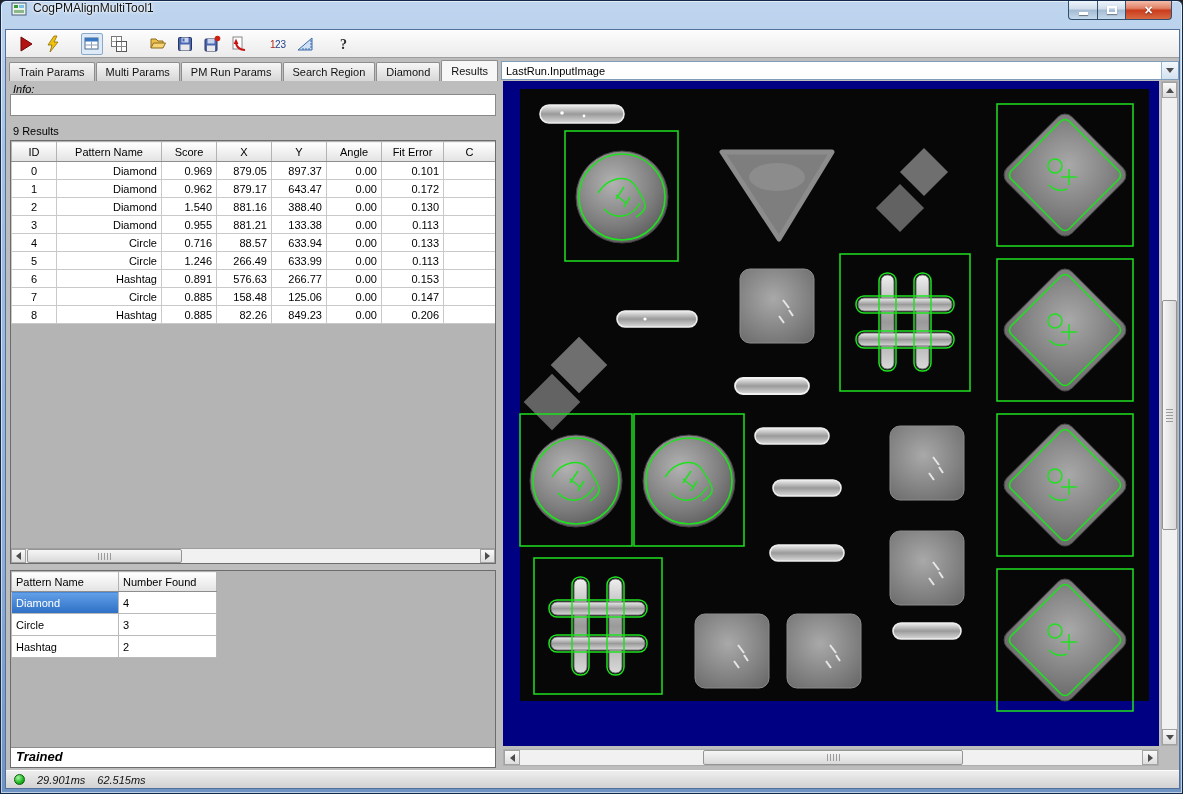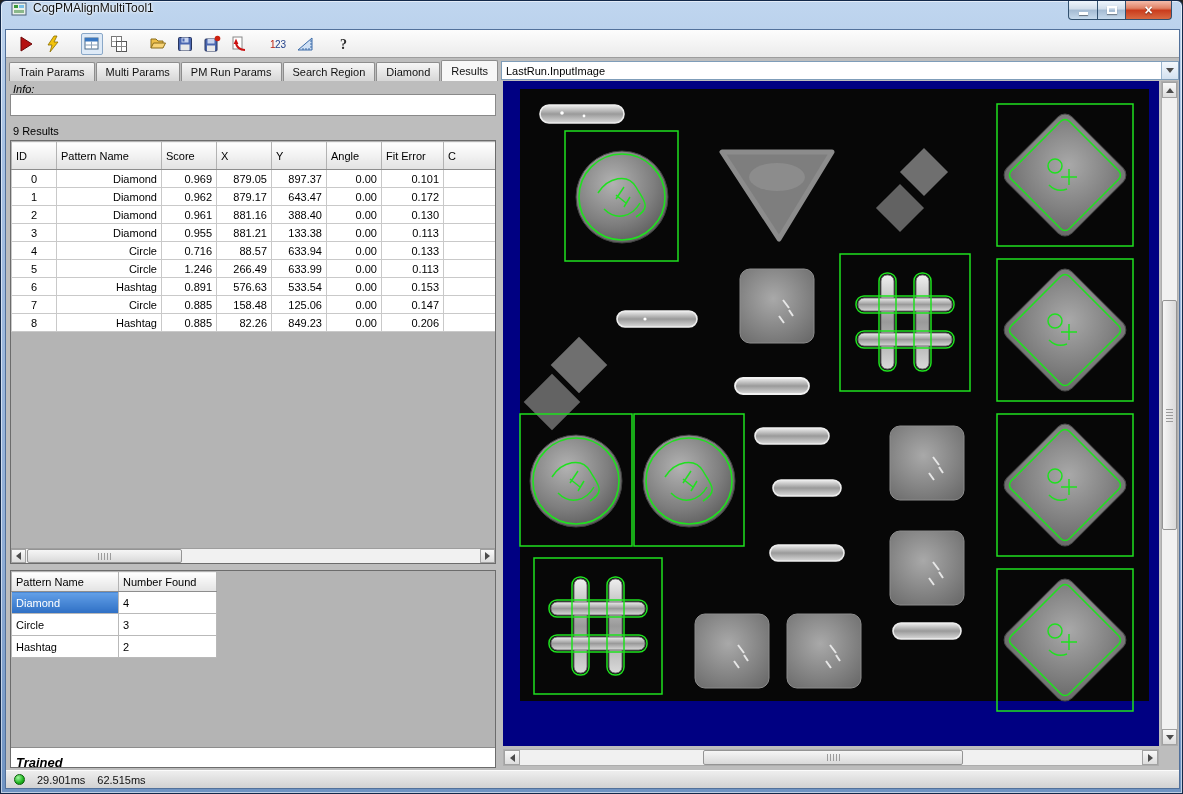--- a/index.html
+++ b/index.html
@@ -38,21 +38,21 @@
 
   
   .info-label{position:absolute;left:7px;top:53px;font-size:11px;color:#000;font-style:italic;}
   .info-box{position:absolute;left:4px;top:64px;width:486px;height:22px;background:#fff;border:1px solid #898989;
             font-size:11px;padding:2px 4px;font-family:"Liberation Sans",sans-serif;}
   .results-count{position:absolute;left:7px;top:95px;font-size:11px;color:#000;}
 
   .grid-wrap{position:absolute;left:4px;top:110px;width:486px;height:424px;background:#b4b4b4;border:1px solid #6c6c6c;overflow:hidden;}
   table.results{border-collapse:collapse;table-layout:fixed;width:484px;background:#fff;}
   table.results th{background:linear-gradient(#ffffff,#e3e3e3);border:1px solid #b3b3b3;border-bottom:1px solid #8d8d8d;
-      font-size:11px;font-weight:400;text-align:left;padding:0 4px;height:28px;overflow:hidden;white-space:nowrap;}
+      font-size:11px;font-weight:400;text-align:center;padding:0 4px;height:20px;overflow:hidden;white-space:nowrap;}
   table.results td{height:18px;font-size:11px;border:1px solid #c9c9c9;padding:0 4px;overflow:hidden;white-space:nowrap;}
   td.col-num{text-align:right;}
   td.col-id{text-align:center;}
 
   
   .sbar{position:absolute;background:#f1f1f1;border:1px solid #adadad;}
   .sbtn{position:absolute;background:linear-gradient(#f9f9f9,#dddddd);border:1px solid #a2a2a2;
         display:flex;align-items:center;justify-content:center;}
   .sthumb{position:absolute;border:1px solid #949494;border-radius:2px;display:flex;align-items:center;justify-content:center;}
   .sthumb.h{background:linear-gradient(#f6f6f6,#d9d9d9);}
@@ -64,24 +64,24 @@
   .tl{width:0;height:0;border-top:4px solid transparent;border-bottom:4px solid transparent;border-right:5px solid #4c4c4c;}
   .tr{width:0;height:0;border-top:4px solid transparent;border-bottom:4px solid transparent;border-left:5px solid #4c4c4c;}
 
   .lower{position:absolute;left:4px;top:540px;width:486px;height:198px;background:#b4b4b4;border:1px solid #6c6c6c;}
   table.summary{border-collapse:collapse;table-layout:fixed;width:205px;background:#fff;}
   table.summary th{background:linear-gradient(#ffffff,#e3e3e3);border:1px solid #b3b3b3;border-bottom:1px solid #8d8d8d;
       font-size:11px;font-weight:400;text-align:left;padding:0 4px;height:20px;white-space:nowrap;}
   table.summary td{height:22px;font-size:11px;border:1px solid #b9b9b9;padding:0 4px;white-space:nowrap;}
   table.summary td.sel{background:linear-gradient(#63a0e8,#2e6fc4);color:#fff;}
   .trained{position:absolute;left:0;bottom:0;width:100%;height:20px;background:#fff;border-top:1px solid #8d8d8d;
-           font-style:italic;font-weight:bold;font-size:13px;padding:7px 5px;color:#000;}
+           font-style:italic;font-weight:bold;font-size:13px;padding:1px 5px;color:#000;}
 
   .statusbar{position:absolute;left:0;top:740px;width:100%;height:18px;background:linear-gradient(#eeeeee,#d2d2d2);
-             border-top:1px solid #fbfbfb;display:flex;align-items:center;gap:12px;padding-left:8px;font-size:11px;color:#111;}
+             border-top:1px solid #fbfbfb;display:flex;align-items:center;gap:12px;padding-left:8px;font-size:11px;color:#111;font-style:italic;}
   .led{width:11px;height:11px;border-radius:50%;border:1px solid #0a5e0a;flex:none;
        background:radial-gradient(circle at 35% 30%,#a2f7a2,#1fb51f 60%,#0d7f0d);}
 
   
   .combo{position:absolute;left:495px;top:31px;width:678px;height:19px;background:#fff;border:1px solid #7f9db9;
          font-size:11px;display:flex;align-items:center;}
   .combo-text{flex:1;padding-left:4px;color:#000;white-space:nowrap;overflow:hidden;}
   .combo-btn{width:17px;height:100%;background:linear-gradient(#f4f8fc,#d3e1f0);border-left:1px solid #9ab4cd;
              display:flex;align-items:center;justify-content:center;}
   .image-area{position:absolute;left:497px;top:51px;width:656px;height:665px;}
@@ -246,21 +246,21 @@
               <td class="col-num">0.962</td>
               <td class="col-num">879.17</td>
               <td class="col-num">643.47</td>
               <td class="col-num">0.00</td>
               <td class="col-num">0.172</td>
               <td class="col-num"></td>
             </tr>
             <tr>
               <td class="col-id">2</td>
               <td class="col-num">Diamond</td>
-              <td class="col-num">0.961</td>
+              <td class="col-num">1.540</td>
               <td class="col-num">881.16</td>
               <td class="col-num">388.40</td>
               <td class="col-num">0.00</td>
               <td class="col-num">0.130</td>
               <td class="col-num"></td>
             </tr>
             <tr>
               <td class="col-id">3</td>
               <td class="col-num">Diamond</td>
               <td class="col-num">0.955</td>
@@ -288,21 +288,21 @@
               <td class="col-num">633.99</td>
               <td class="col-num">0.00</td>
               <td class="col-num">0.113</td>
               <td class="col-num"></td>
             </tr>
             <tr>
               <td class="col-id">6</td>
               <td class="col-num">Hashtag</td>
               <td class="col-num">0.891</td>
               <td class="col-num">576.63</td>
-              <td class="col-num">533.54</td>
+              <td class="col-num">266.77</td>
               <td class="col-num">0.00</td>
               <td class="col-num">0.153</td>
               <td class="col-num"></td>
             </tr>
             <tr>
               <td class="col-id">7</td>
               <td class="col-num">Circle</td>
               <td class="col-num">0.885</td>
               <td class="col-num">158.48</td>
               <td class="col-num">125.06</td>

